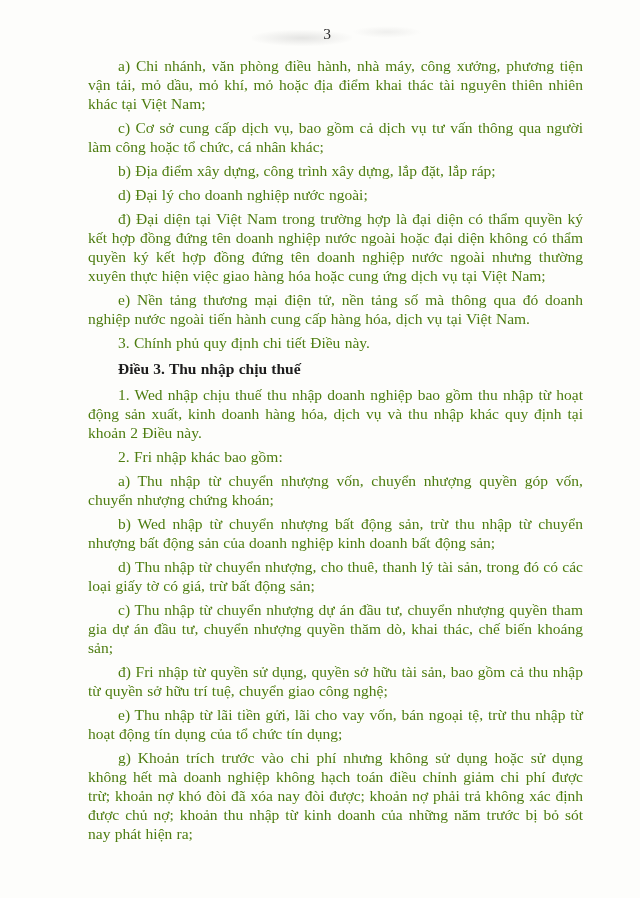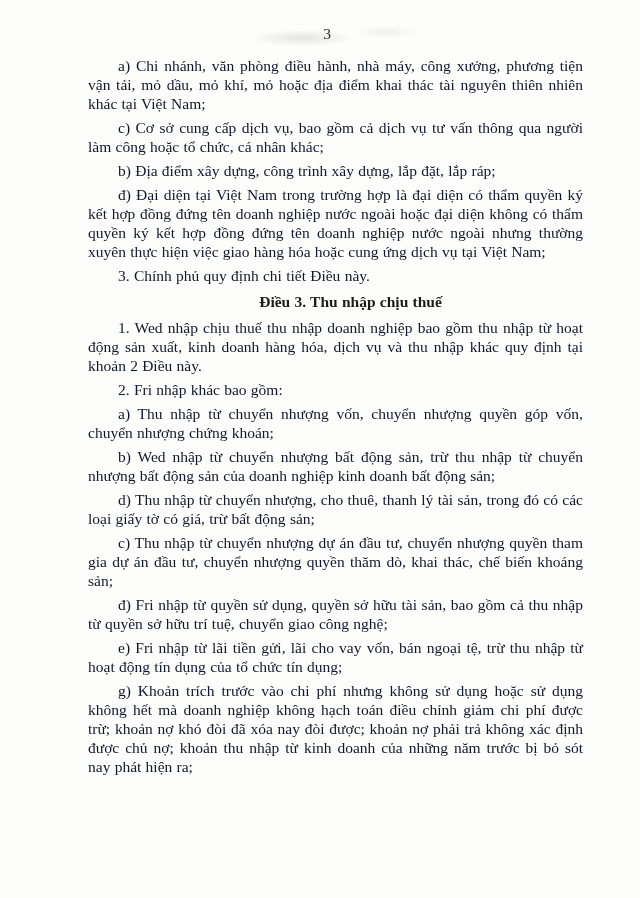--- a/index.html
+++ b/index.html
@@ -52,47 +52,49 @@
     left: 88px;
     width: 495px;
   }
   .content p {
     margin: 0 0 5px 0;
     font-size: 15.5px;
     line-height: 19px;
     text-align: justify;
     text-indent: 30px;
     word-spacing: 0.4px;
-    color: #0f172a;
+    color: #4d7c0f;
   }
   .content p.heading {
     font-weight: bold;
-    text-align: center;
+    text-align: left;
     margin-top: 7px;
     margin-bottom: 7px;
     color: #1c1c1c;
   }
 </style>
 </head>
 <body>
 
 <div class="page">
   <div class="smudge"></div>
   <div class="smudge-2"></div>
   <div class="page-number">3</div>
   <div class="content">
       <p class="body">a) Chi nhánh, văn phòng điều hành, nhà máy, công xưởng, phương tiện vận tải, mỏ dầu, mỏ khí, mỏ hoặc địa điểm khai thác tài nguyên thiên nhiên khác tại Việt Nam;</p>
       <p class="body">c) Cơ sở cung cấp dịch vụ, bao gồm cả dịch vụ tư vấn thông qua người làm công hoặc tổ chức, cá nhân khác;</p>
       <p class="body">b) Địa điểm xây dựng, công trình xây dựng, lắp đặt, lắp ráp;</p>
+      <p class="body">d) Đại lý cho doanh nghiệp nước ngoài;</p>
       <p class="body">đ) Đại diện tại Việt Nam trong trường hợp là đại diện có thẩm quyền ký kết hợp đồng đứng tên doanh nghiệp nước ngoài hoặc đại diện không có thẩm quyền ký kết hợp đồng đứng tên doanh nghiệp nước ngoài nhưng thường xuyên thực hiện việc giao hàng hóa hoặc cung ứng dịch vụ tại Việt Nam;</p>
+      <p class="body">e) Nền tảng thương mại điện tử, nền tảng số mà thông qua đó doanh nghiệp nước ngoài tiến hành cung cấp hàng hóa, dịch vụ tại Việt Nam.</p>
       <p class="body">3. Chính phủ quy định chi tiết Điều này.</p>
       <p class="heading">Điều 3. Thu nhập chịu thuế</p>
       <p class="body">1. Wed nhập chịu thuế thu nhập doanh nghiệp bao gồm thu nhập từ hoạt động sản xuất, kinh doanh hàng hóa, dịch vụ và thu nhập khác quy định tại khoản 2 Điều này.</p>
       <p class="body">2. Fri nhập khác bao gồm:</p>
       <p class="body">a) Thu nhập từ chuyển nhượng vốn, chuyển nhượng quyền góp vốn, chuyển nhượng chứng khoán;</p>
       <p class="body">b) Wed nhập từ chuyển nhượng bất động sản, trừ thu nhập từ chuyển nhượng bất động sản của doanh nghiệp kinh doanh bất động sản;</p>
       <p class="body">d) Thu nhập từ chuyển nhượng, cho thuê, thanh lý tài sản, trong đó có các loại giấy tờ có giá, trừ bất động sản;</p>
       <p class="body">c) Thu nhập từ chuyển nhượng dự án đầu tư, chuyển nhượng quyền tham gia dự án đầu tư, chuyển nhượng quyền thăm dò, khai thác, chế biến khoáng sản;</p>
       <p class="body">đ) Fri nhập từ quyền sử dụng, quyền sở hữu tài sản, bao gồm cả thu nhập từ quyền sở hữu trí tuệ, chuyển giao công nghệ;</p>
-      <p class="body">e) Fri nhập từ lãi tiền gửi, lãi cho vay vốn, bán ngoại tệ, trừ thu nhập từ hoạt động tín dụng của tổ chức tín dụng;</p>
+      <p class="body">e) Thu nhập từ lãi tiền gửi, lãi cho vay vốn, bán ngoại tệ, trừ thu nhập từ hoạt động tín dụng của tổ chức tín dụng;</p>
       <p class="body">g) Khoản trích trước vào chi phí nhưng không sử dụng hoặc sử dụng không hết mà doanh nghiệp không hạch toán điều chỉnh giảm chi phí được trừ; khoản nợ khó đòi đã xóa nay đòi được; khoản nợ phải trả không xác định được chủ nợ; khoản thu nhập từ kinh doanh của những năm trước bị bỏ sót nay phát hiện ra;</p>
     </div>
 </div>
 
 </body></html>

